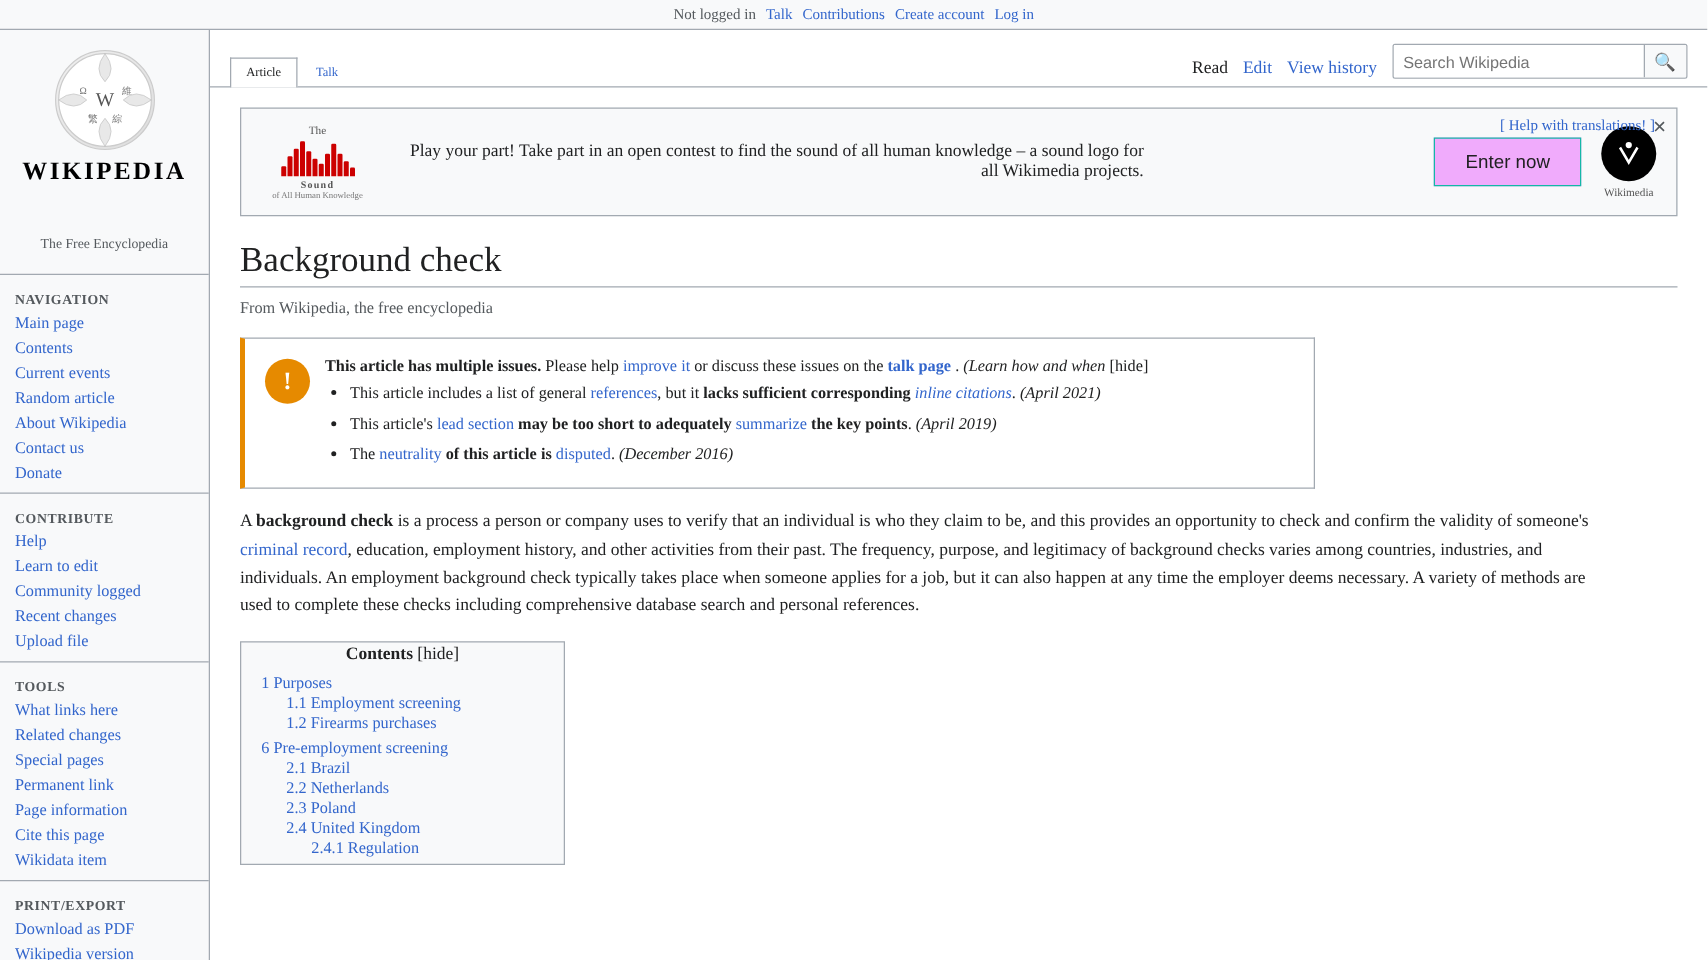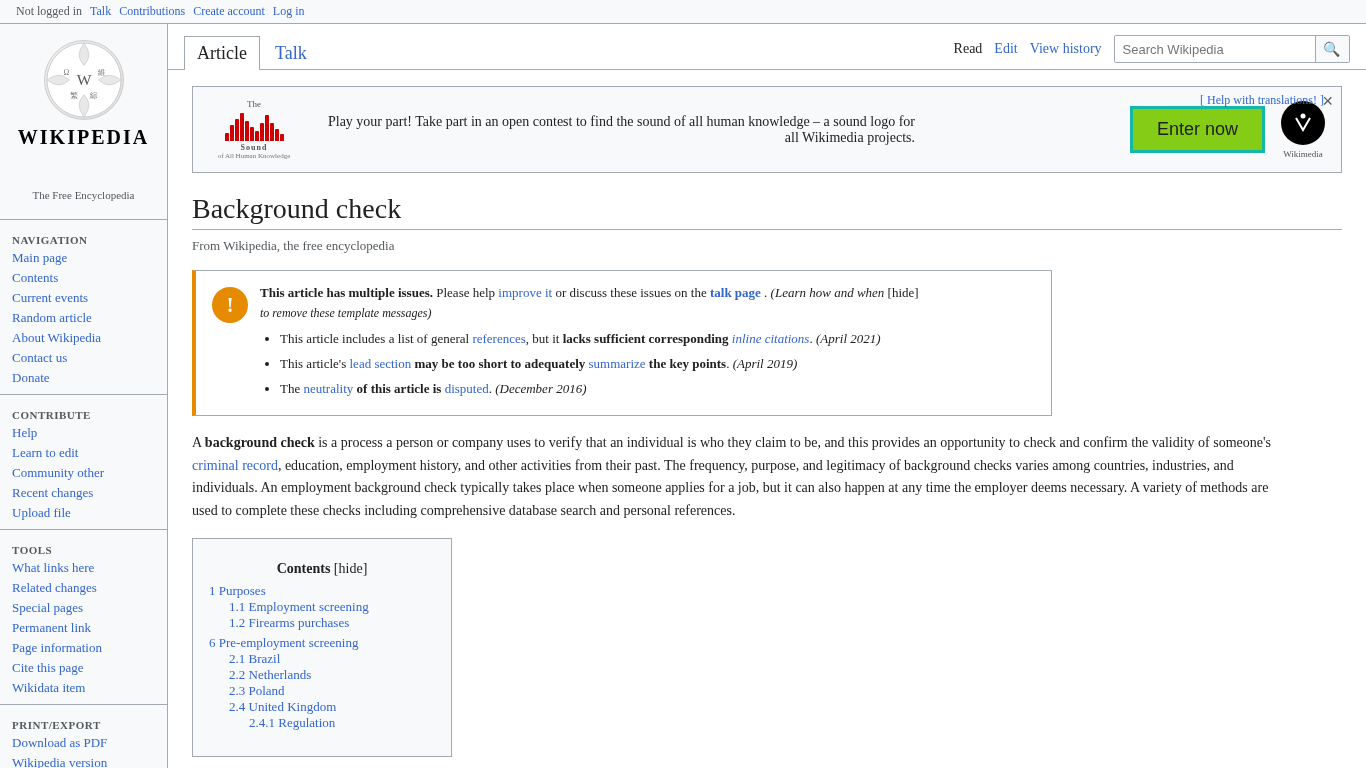--- a/index.html
+++ b/index.html
@@ -2,21 +2,21 @@
 <html><head>
   <meta charset="utf-8">
   <style>
     * { margin: 0; padding: 0; box-sizing: border-box; }
     body { font-family: -apple-system, 'Linux Libertine', Georgia, Times, serif; font-size: 14px; color: #202122; background: #fff; }
     a { color: #3366cc; text-decoration: none; }
 
     
     #top-bar {
       display: flex;
-      justify-content: flex-start;
+      justify-content: center;
       align-items: center;
       padding: 4px 16px;
       font-size: 12px;
       background: #f8f9fa;
       border-bottom: 1px solid #a2a9b1;
       gap: 8px;
     }
     #top-bar a { color: #3366cc; font-size: 12px; }
 
     
@@ -71,39 +71,39 @@
     #tab-bar {
       display: flex;
       align-items: flex-end;
       border-bottom: 1px solid #a2a9b1;
       padding: 0 16px;
       background: #fff;
       min-height: 46px;
     }
     .tab {
       padding: 6px 12px;
-      font-size: 18px;
+      font-size: 10px;
       cursor: pointer;
       border: 1px solid transparent;
       border-bottom: none;
       margin-right: 2px;
       position: relative;
       top: 1px;
       color: #3366cc;
     }
     .tab.active {
       background: #fff;
       border-color: #a2a9b1;
       border-bottom-color: #fff;
       color: #202122;
     }
     .tab-spacer { flex: 1; }
     .tab-actions {
       display: flex;
-      align-items: center;
+      align-items: flex-end;
       gap: 12px;
       padding-bottom: 6px;
       font-size: 14px;
     }
     .tab-actions a { color: #3366cc; }
     .search-box {
       display: flex;
       align-items: center;
       border: 1px solid #a2a9b1;
       border-radius: 2px;
@@ -151,24 +151,24 @@
       align-items: center;
       gap: 16px;
     }
     #banner .banner-text { font-size: 14px; color: #202122; max-width: 600px; text-align: right; }
     #banner .banner-right {
       display: flex;
       align-items: center;
       gap: 16px;
     }
     #banner .enter-btn {
-      background: #84cc16;
-      border: 3px solid #14b8a6;
+      background: #f0abfc;
+      border: 1px solid #14b8a6;
       padding: 10px 24px;
-      font-size: 18px;
+      font-size: 15px;
       cursor: pointer;
       color: #202122;
     }
     #banner .close-btn {
       position: absolute;
       top: 6px;
       right: 6px;
       cursor: pointer;
       font-size: 16px;
       color: #54595d;
@@ -321,21 +321,21 @@
 
     <div class="section-title">Contribute</div>
     <ul>
       <li>
           <a href="#">Help</a>
         </li>
       <li>
           <a href="#">Learn to edit</a>
         </li>
       <li>
-          <a href="#">Community other</a>
+          <a href="#">Community logged</a>
         </li>
       <li>
           <a href="#">Recent changes</a>
         </li>
       <li>
           <a href="#">Upload file</a>
         </li>
     </ul>
 
     <div class="divider"></div>
@@ -457,42 +457,41 @@
           <p>
             <strong>This article has multiple issues.</strong>
             <span>Please help</span>
             <a href="#">improve it</a>
             <span> or discuss these issues on the </span>
             <a href="#" style="font-weight:bold;">talk page</a>
             <span>. </span>
             <span style="font-style:italic;">(Learn how and when</span>
             <span style="cursor:pointer;"> [hide]</span>
           </p>
-          <p style="font-style:italic;font-size:12px;margin-bottom:6px;">to remove these template messages)</p>
           <ul style="margin-left:20px;">
             <li>
               This article includes a list of general <a href="#">references</a>, but it <strong>lacks sufficient corresponding</strong> <a href="#" style="font-style:italic;">inline citations</a>. <em>(April 2021)</em>
             </li>
             <li>
               This article's <a href="#">lead section</a> <strong>may be too short to adequately</strong> <a href="#">summarize</a> <strong>the key points</strong>. <em>(April 2019)</em>
             </li>
             <li>
               The <a href="#">neutrality</a> <strong>of this article is</strong> <a href="#">disputed</a>. <em>(December 2016)</em>
             </li>
           </ul>
         </div>
       </div>
 
       <div id="article-body" style="font-size:14px;line-height:1.6;margin-bottom:16px;max-width:1100px;">
         <p>
           A <strong>background check</strong> is a process a person or company uses to verify that an individual is who they claim to be, and this provides an opportunity to check and confirm the validity of someone's <a href="#">criminal record</a>, education, employment history, and other activities from their past. The frequency, purpose, and legitimacy of background checks varies among countries, industries, and individuals. An employment background check typically takes place when someone applies for a job, but it can also happen at any time the employer deems necessary. A variety of methods are used to complete these checks including comprehensive database search and personal references.
         </p>
       </div>
 
-      <div id="toc" style="border:1px solid #a2a9b1;background:#f8f9fa;padding:22px 16px;display:inline-block;min-width:260px;font-size:13px;float:left;margin:0 20px 10px 0;">
+      <div id="toc" style="border:1px solid #a2a9b1;background:#f8f9fa;padding:2px 16px;display:inline-block;min-width:260px;font-size:13px;float:left;margin:0 20px 10px 0;">
         <div class="toc-title" style="font-weight:bold;text-align:center;margin-bottom:6px;">
           <span>Contents</span>
           <span style="cursor:pointer;font-weight:normal;"> [hide]</span>
         </div>
         <ul style="list-style:none;">
           <li>
             <a href="#">1 Purposes</a>
             <ul style="list-style:none;padding-left:20px;">
               <li><a href="#">1.1 Employment screening</a></li>
               <li><a href="#">1.2 Firearms purchases</a></li>

